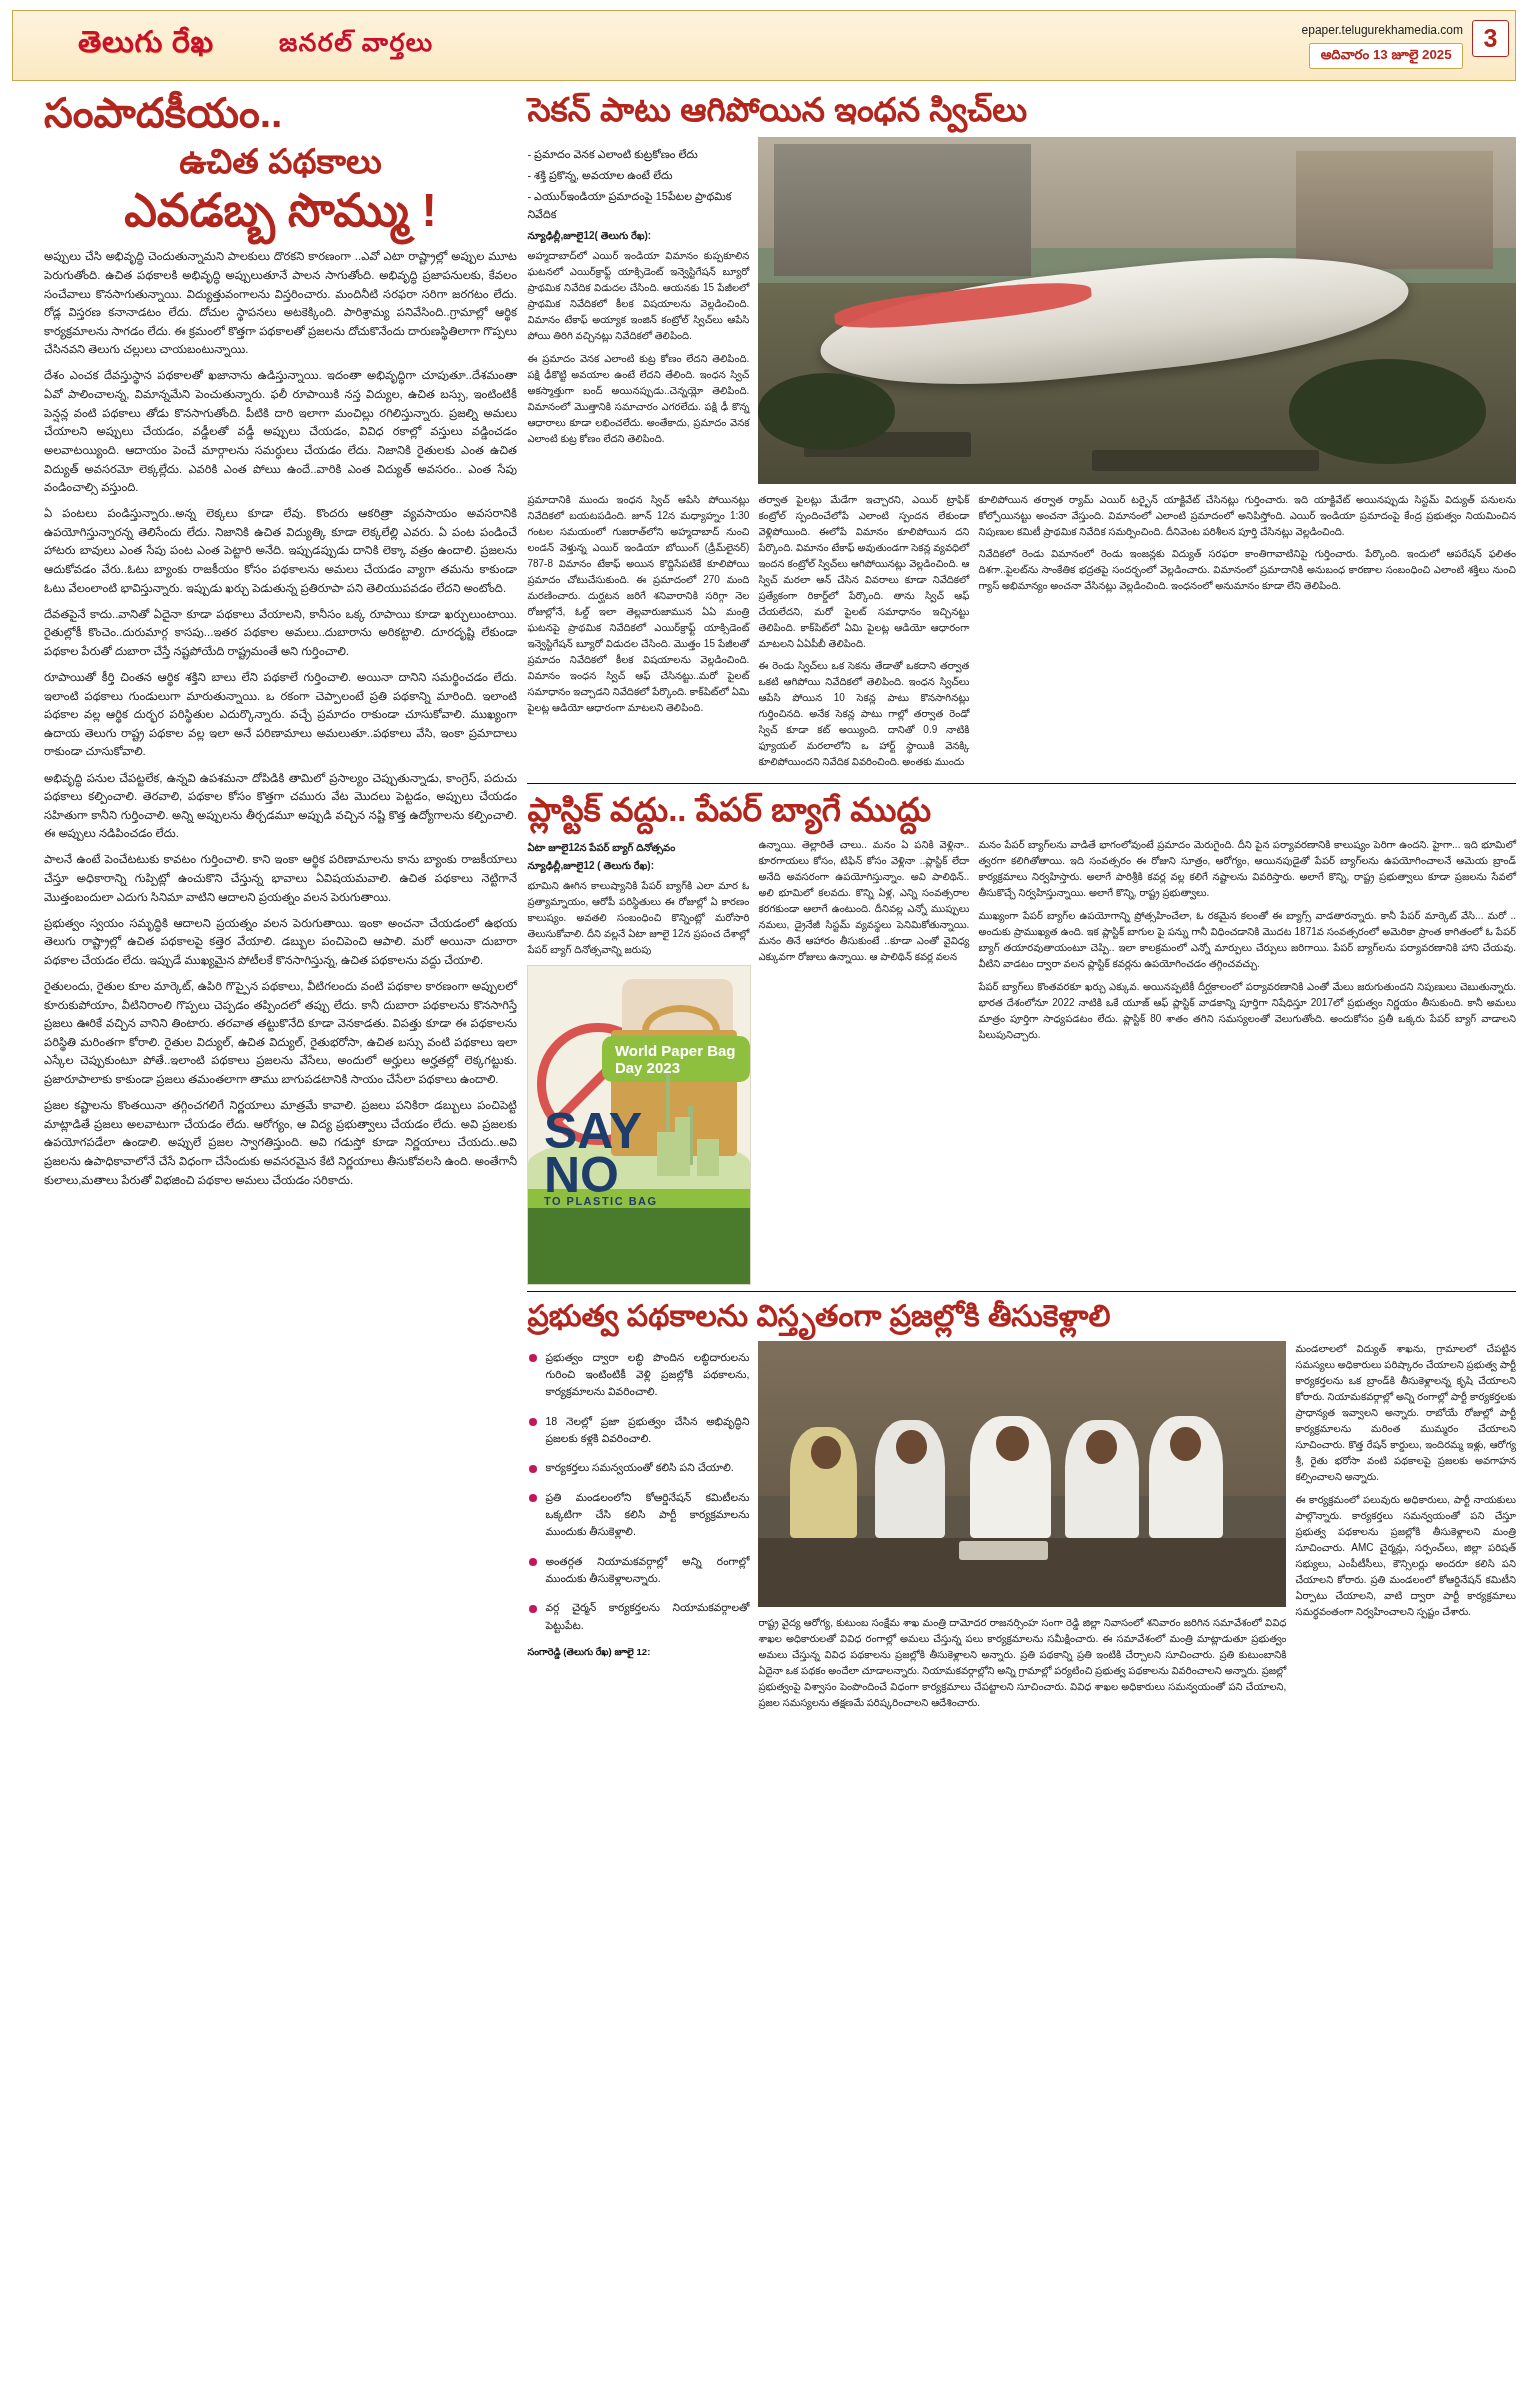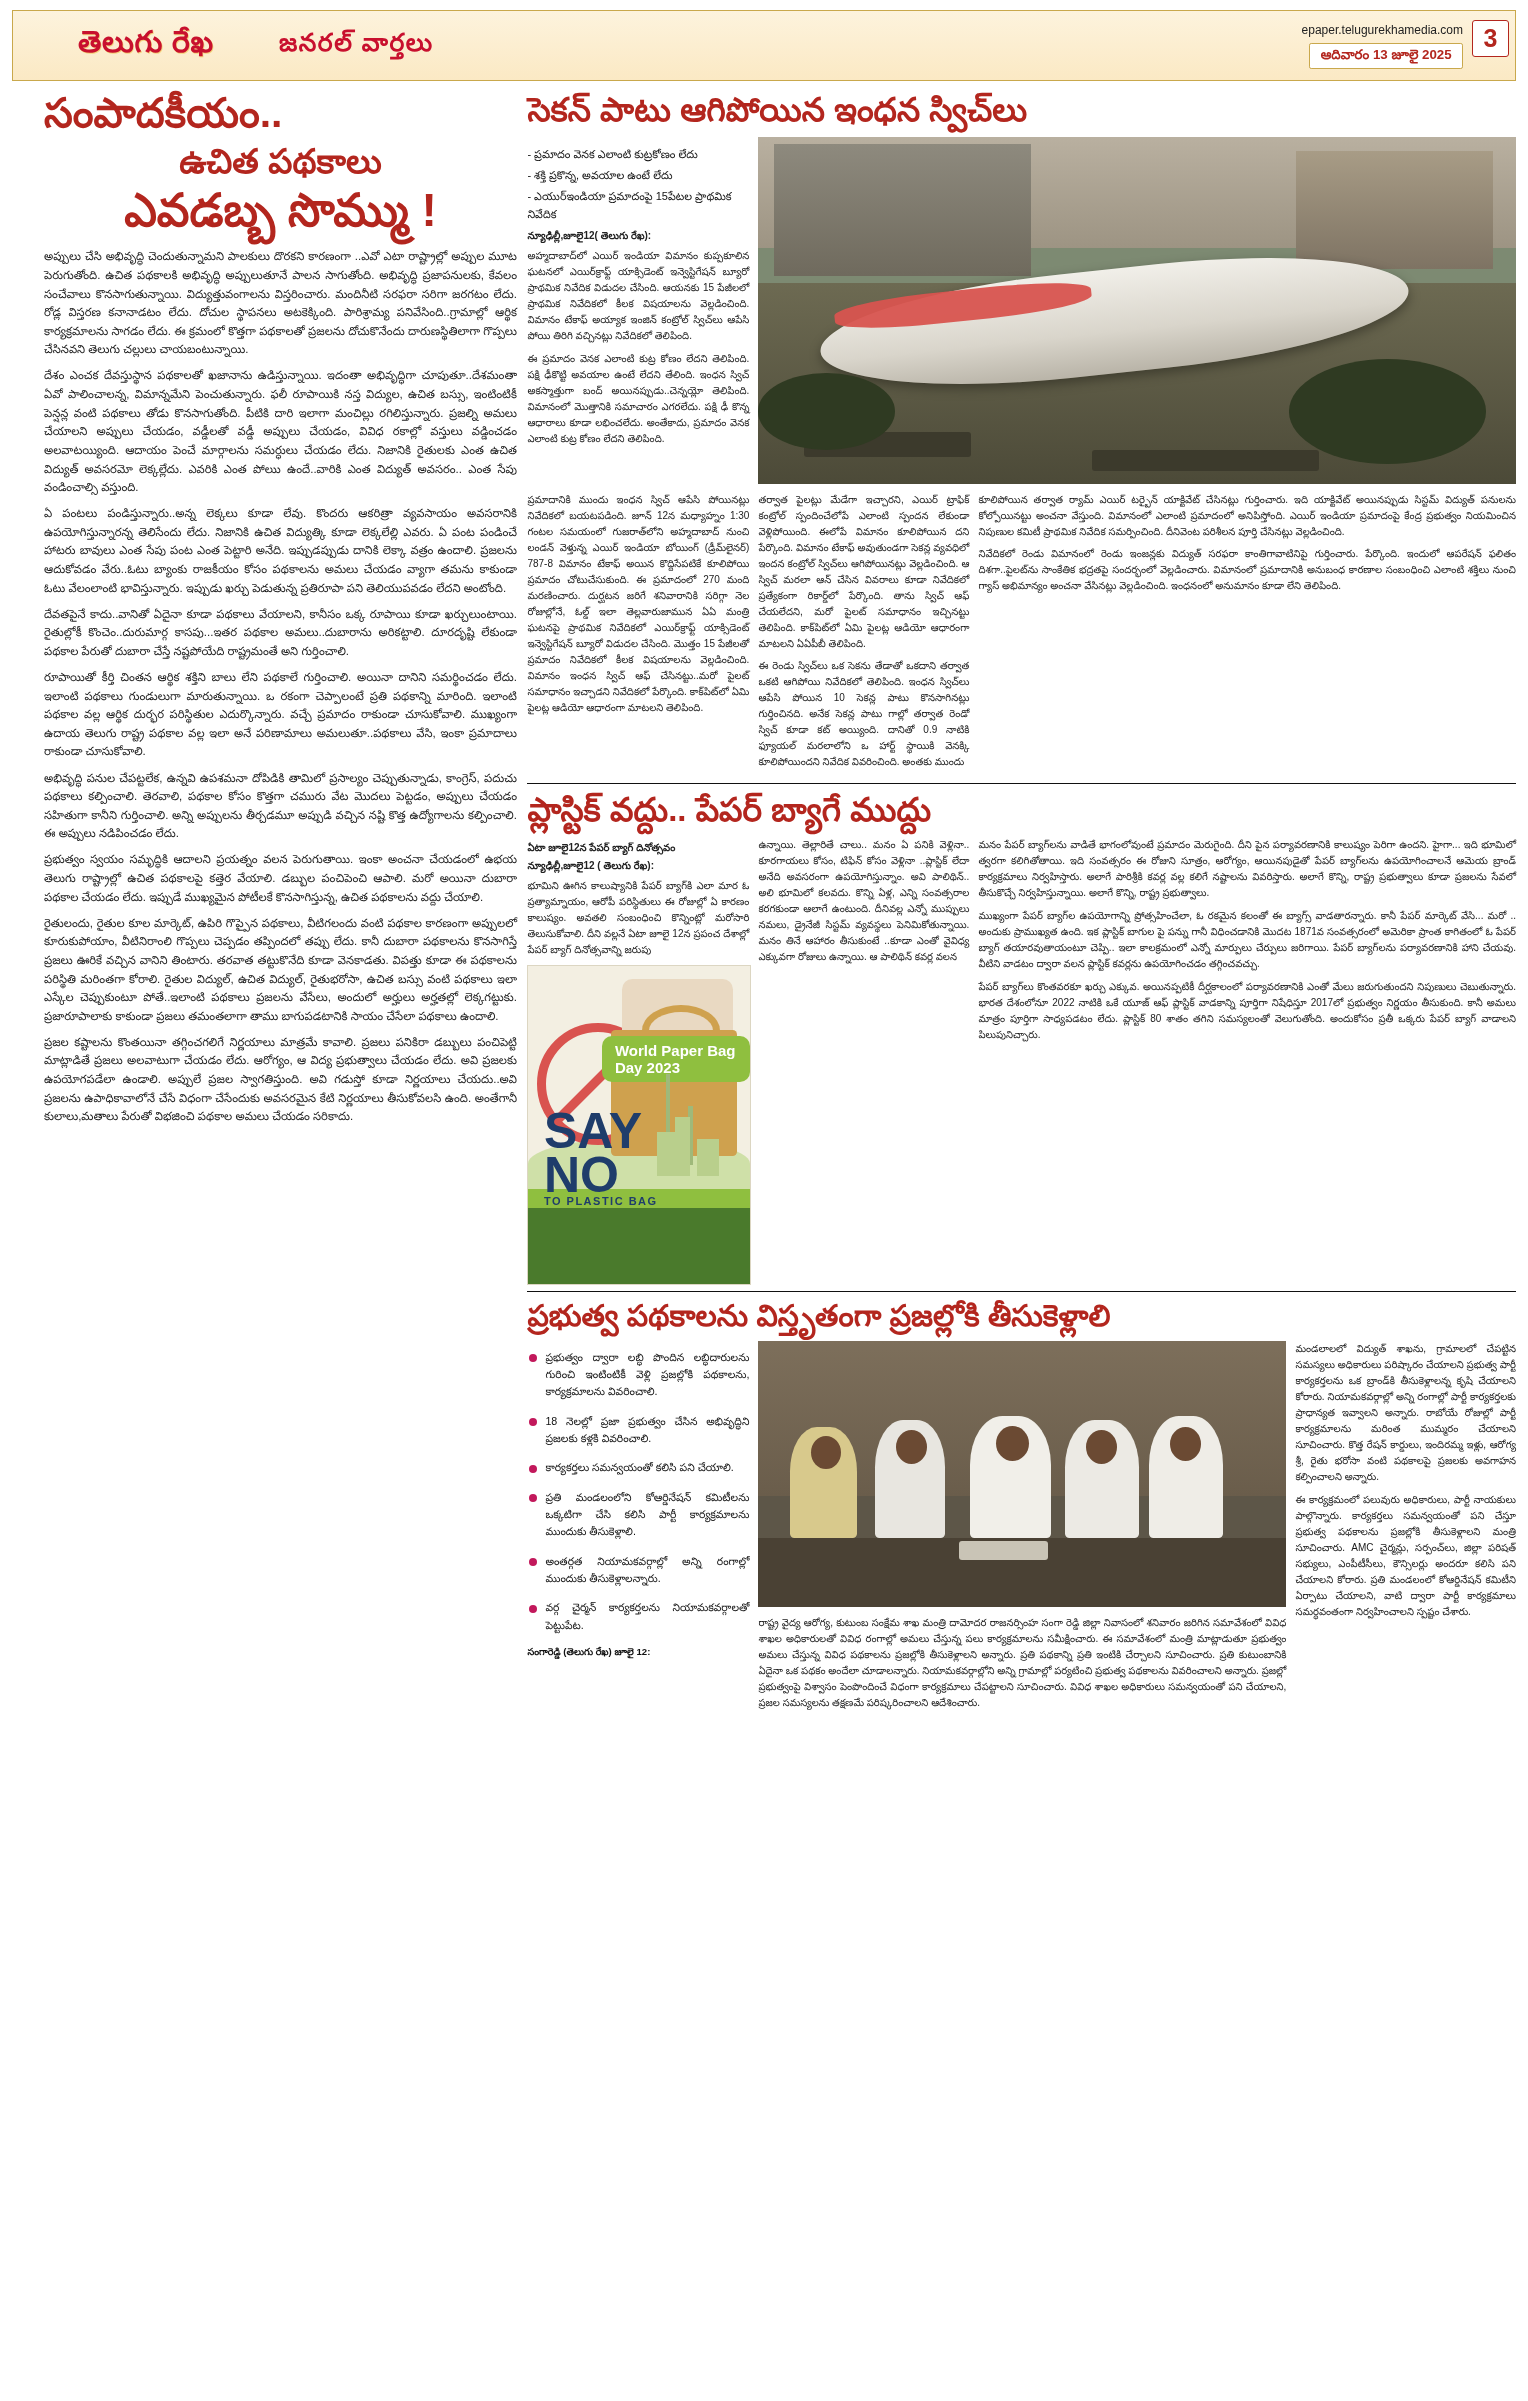--- a/index.html
+++ b/index.html
@@ -114,20 +114,21 @@
         <span class="l2">ఉచిత పథకాలు</span>
         <span class="l3">ఎవడబ్బ సొమ్ము !</span>
       </div>
       <div class="edit-body">
         <p>అప్పులు చేసి అభివృద్ధి చెందుతున్నామని పాలకులు దొరకని కారణంగా ..ఎవో ఎటా రాష్ట్రాల్లో అప్పుల మూట పెరుగుతోంది. ఉచిత పథకాలకి అభివృద్ధి అప్పులుతూనే పాలన సాగుతోంది. అభివృద్ధి ప్రజాపనులకు, కేవలం సంచేవాలు కొనసాగుతున్నాయి. విద్యుత్తువంగాలను విస్తరించారు. మందినీటి సరఫరా సరిగా జరగటం లేదు. రోడ్ల విస్తరణ కనానాడటం లేదు. దోచుల స్థాపనలు అటకెక్కింది. పారిశ్రామ్య పనివేసింది..గ్రామాల్లో ఆర్థిక కార్యక్రమాలను సాగడం లేదు. ఈ క్రమంలో కొత్తగా పథకాలతో ప్రజలను దోచుకొనేందు దారుణస్థితిలాగా గొప్పలు చేసినవని తెలుగు చల్లులు చాయబంటున్నాయి.</p>
         <p>దేశం ఎంచక దేవస్తుస్థాన పథకాలతో ఖజానాను ఉడిస్తున్నాయి. ఇదంతా అభివృద్ధిగా చూపుతూ..దేశమంతా ఏవో పాలించాలన్న, విమాన్నమేని పెంచుతున్నారు. ఫలీ రూపాయికి నస్త విద్యుల, ఉచిత బస్సు, ఇంటింటికీ పెన్షన్ల వంటి పథకాలు తోడు కొనసాగుతోంది. పీటికి దారి ఇలాగా మంచిల్లు రగిలిస్తున్నారు. ప్రజల్ని అమలు చేయాలని అప్పులు చేయడం, వడ్డీలతో వడ్డీ అప్పులు చేయడం, వివిధ రకాల్లో వస్తులు వడ్డించడం అలవాటయ్యింది. ఆదాయం పెంచే మార్గాలను సమర్ధులు చేయడం లేదు. నిజానికి రైతులకు ఎంత ఉచిత విద్యుత్ అవసరమో లెక్కల్లేదు. ఎవరికి ఎంత పోలుు ఉందే..వారికి ఎంత విద్యుత్ అవసరం.. ఎంత సేపు వండించాల్సి వస్తుంది.</p>
         <p>ఏ పంటలు పండిస్తున్నారు..అన్న లెక్కలు కూడా లేవు. కొందరు ఆకరిత్రా వ్యవసాయం అవసరానికి ఉపయోగిస్తున్నారన్న తెలిసేందు లేదు. నిజానికి ఉచిత విద్యుత్కి కూడా లెక్కలేల్లి ఎవరు. ఏ పంట పండించే హాటరు బావులు ఎంత సేపు పంట ఎంత పెట్టారి అనేది. ఇప్పుడప్పుడు దానికి లెక్కా వత్రం ఉందాలి. ప్రజలను ఆదుకోవడం వేరు..ఓటు బ్యాంకు రాజకీయం కోసం పథకాలను అమలు చేయడం వ్యాగా తమను కాకుండా ఓటు వేలంలాంటి భావిస్తున్నారు. ఇప్పుడు ఖర్చు పెడుతున్న ప్రతిరూపా పని తెలియుపవడం లేదని అంటోంది.</p>
         <p>దేవతపైనే కాదు..వానితో ఏదైనా కూడా పథకాలు వేయాలని, కానీసం ఒక్క రూపాయి కూడా ఖర్చులుంటాయి. రైతుల్లోకీ కొంచెం..దురుమార్గ కాసపు...ఇతర పథకాల అమలు..దుబారాను అరికట్టాలి. దూరదృష్టి లేకుండా పథకాల పేరుతో దుబారా చేస్తే నష్టపోయేది రాష్ట్రమంతే అని గుర్తించాలి.</p>
         <p>రూపాయితో కీర్తి చింతన ఆర్థిక శక్తిని బాలు లేని పథకాలే గుర్తించాలి. అయినా దానిని సమర్థించడం లేదు. ఇలాంటి పథకాలు గుండులుగా మారుతున్నాయి. ఒ రకంగా చెప్పాలంటే ప్రతి పథకాన్ని మారింది. ఇలాంటి పథకాల వల్ల ఆర్థిక దుర్భర పరిస్థితుల ఎదుర్కొన్నారు. వచ్చే ప్రమాదం రాకుండా చూసుకోవాలి. ముఖ్యంగా ఉదాయ తెలుగు రాష్ట్ర పథకాల వల్ల ఇలా అనే పరిణామాలు అమలుతూ..పథకాలు వేసి, ఇంకా ప్రమాదాలు రాకుండా చూసుకోవాలి.</p>
         <p>అభివృద్ధి పనుల చేపట్టలేక, ఉన్నవి ఉపశమనా దోపిడికి తామిలో ప్రసాల్యం చెప్పుతున్నాడు, కాంగ్రెస్, పదుచు పథకాలు కల్పించాలి. తెరవాలి, పథకాల కోసం కొత్తగా చమురు వేట మొదలు పెట్టడం, అప్పులు చేయడం సహితుగా కానీని గుర్తించాలి. అన్ని అప్పులను తీర్చడమూ అప్పుడి వచ్చిన నష్టి కొత్త ఉద్యోగాలను కల్పించాలి. ఈ అప్పులు నడిపించడం లేదు.</p>
+        <p>పాలనే ఉంటే పెంచేటటుకు కావటం గుర్తించాలి. కాని ఇంకా ఆర్థిక పరిణామాలను కాను బ్యాంకు రాజకీయాలు చేస్తూ అధికారాన్ని గుప్పిట్లో ఉంచుకొని చేస్తున్న భావాలు ఏవిషయమవాలి. ఉచిత పథకాలు నెట్టిగానే మొత్తంబందులా ఎదుగు సినిమా వాటిని ఆదాలని ప్రయత్నం వలన పెరుగుతాయి.</p>
         <p>ప్రభుత్వం స్వయం సమృద్ధికి ఆదాలని ప్రయత్నం వలన పెరుగుతాయి. ఇంకా అంచనా చేయడంలో ఉభయ తెలుగు రాష్ట్రాల్లో ఉచిత పథకాలపై కత్తెర వేయాలి. డబ్బుల పంచిపెంచి ఆపాలి. మరో అయినా దుబారా పథకాల చేయడం లేదు. ఇప్పుడే ముఖ్యమైన పోటీలకే కొనసాగిస్తున్న, ఉచిత పథకాలను వద్దు చేయాలి.</p>
         <p>రైతులందు, రైతుల కూల మార్కెట్, ఉపిరి గొప్పైన పథకాలు, వీటిగలందు వంటి పథకాల కారణంగా అప్పులలో కూరుకుపోయాం, వీటినిరాంలి గొప్పలు చెప్పడం తప్పిందలో తప్పు లేదు. కానీ దుబారా పథకాలను కొనసాగిస్తే ప్రజలు ఊరికే వచ్చిన వానిని తింటారు. తరవాత తట్టుకొనేది కూడా వెనకాడతు. విపత్తు కూడా ఈ పథకాలను పరిస్థితి మరింతగా కోరాలి. రైతుల విద్యుల్, ఉచిత విద్యుల్, రైతుభరోసా, ఉచిత బస్సు వంటి పథకాలు ఇలా ఎస్కేల చెప్పుకుంటూ పోతే..ఇలాంటి పథకాలు ప్రజలను వేసేలు, అందులో అర్హులు అర్హతల్లో లెక్కగట్టుకు. ప్రజారూపాలాకు కాకుండా ప్రజలు తమంతలాగా తాము బాగుపడటానికి సాయం చేసేలా పథకాలు ఉందాలి.</p>
         <p>ప్రజల కష్టాలను కొంతయినా తగ్గించగలిగే నిర్ణయాలు మాత్రమే కావాలి. ప్రజలు పనికిరా డబ్బులు పంచిపెట్టి మాట్లాడితే ప్రజలు అలవాటుగా చేయడం లేదు. ఆరోగ్యం, ఆ విద్య ప్రభుత్వాలు చేయడం లేదు. అవి ప్రజలకు ఉపయోగపడేలా ఉండాలి. అప్పులే ప్రజల స్వాగతిస్తుంది. అవి గడుస్తో కూడా నిర్ణయాలు చేయదు..అవి ప్రజలను ఉపాధికావాలోనే చేసే విధంగా చేసేందుకు అవసరమైన కేటి నిర్ణయాలు తీసుకోవలసి ఉంది. అంతేగానీ కులాలు,మతాలు పేరుతో విభజించి పథకాల అమలు చేయడం సరికాదు.</p>
       </div>
     </div>
 
     <div class="col-right">
 
       <div>
         <div class="headline-red">సెకన్ పాటు ఆగిపోయిన ఇంధన స్విచ్‌లు</div>

